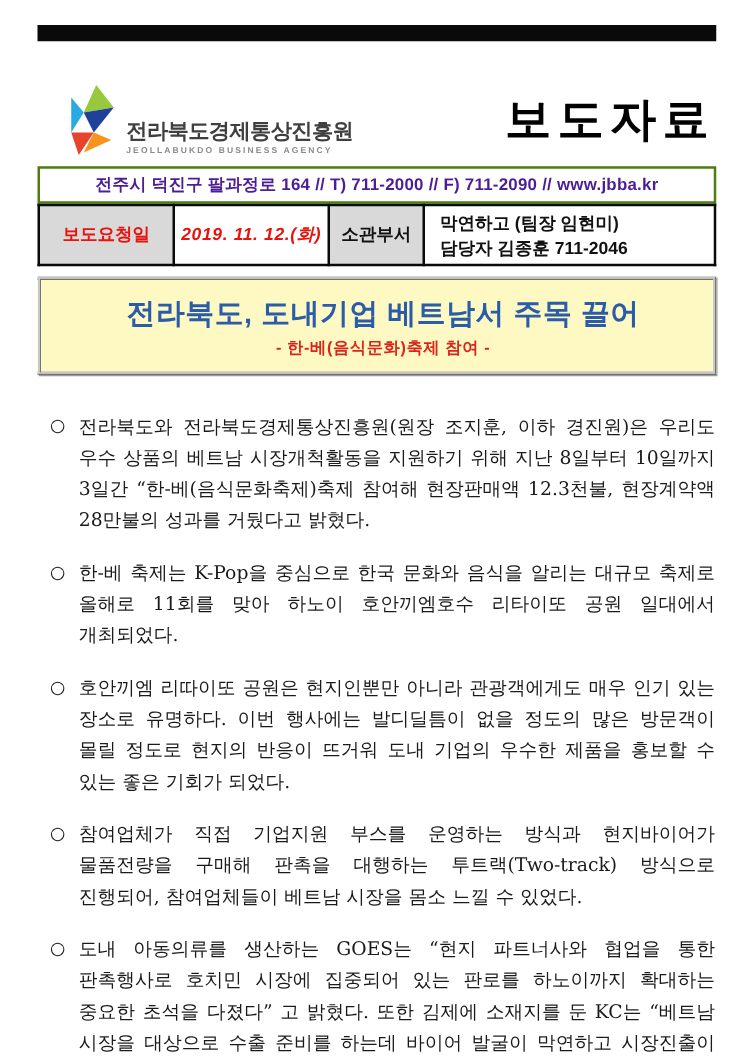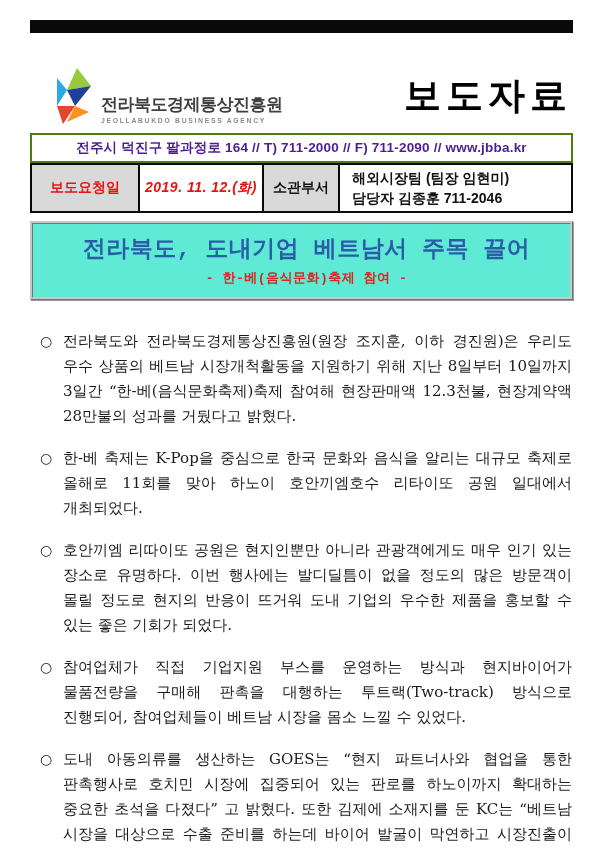--- a/index.html
+++ b/index.html
@@ -77,24 +77,23 @@
   }
   td.cell-label { background: #d9d9d9; text-align: center; }
   .red-text { color: #e8130d; }
   td.cell-date { text-align: center; letter-spacing: 0.5px; font-style: italic; }
   td.cell-dept { padding-left: 12px; font-weight: 600; }
   td.cell-dept div { line-height: 20px; }
   .title-box {
     margin: 8px 27px 0 30px;
     border: 3px ridge #c8c8c8;
     box-shadow: 1px 1px 0 #9a9a9a;
-    background: #5eead4;
+    background: #fef9c3;
     text-align: center;
     padding: 12px 0 10px 10px;
-    font-family: Liberation Mono, monospace;
   }
   .title-main {
     font-size: 23px;
     font-weight: 800;
     color: #2b5ca9;
     letter-spacing: 0.5px;
     line-height: 28px;
   }
   .title-sub {
     margin-top: 5px;
@@ -151,21 +150,21 @@
 
   <div class="address-box">전주시 덕진구 팔과정로 164 // T) 711-2000 // F) 711-2090 // www.jbba.kr</div>
 
   <table class="info-table">
     <tbody>
         <tr>
       <td class="cell-label red-text" style="width:108px;">보도요청일</td>
       <td class="cell-date red-text" style="width:124px;">2019. 11. 12.(화)</td>
       <td class="cell-label" style="width:76px;margin-left:36px;">소관부서</td>
       <td class="cell-dept">
-        <div>해외시장팀 (팀장 임현미)</div>
+        <div>막연하고 (팀장 임현미)</div>
         <div>담당자 김종훈  711-2046</div>
       </td>
     </tr>
   </tbody>
     </table>
 
   <div class="title-box">
     <div class="title-main">전라북도, 도내기업 베트남서 주목 끌어</div>
     <div class="title-sub">- 한-베(음식문화)축제 참여 -</div>
   </div>

